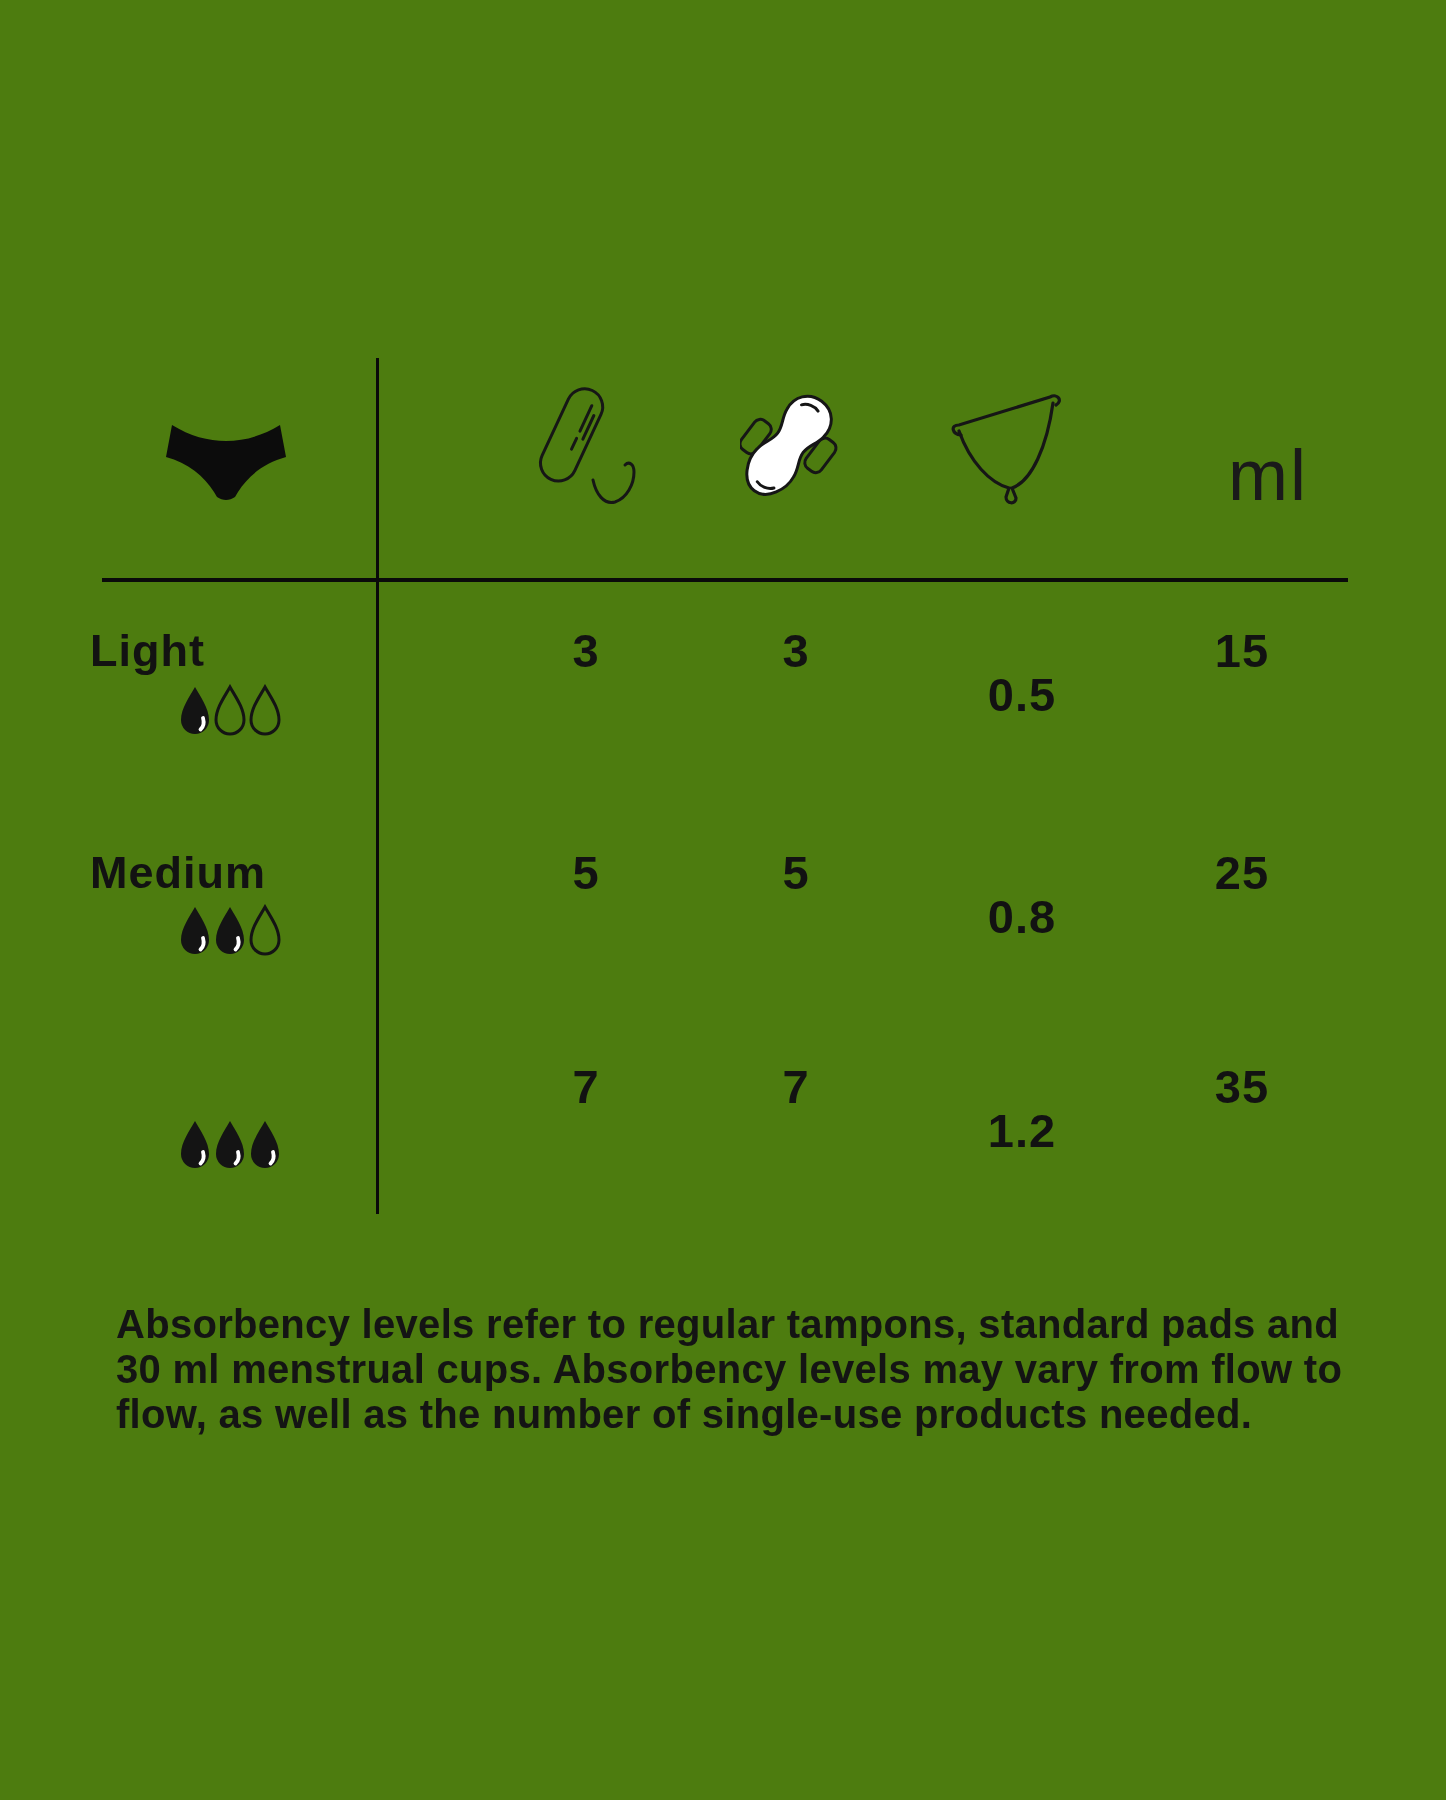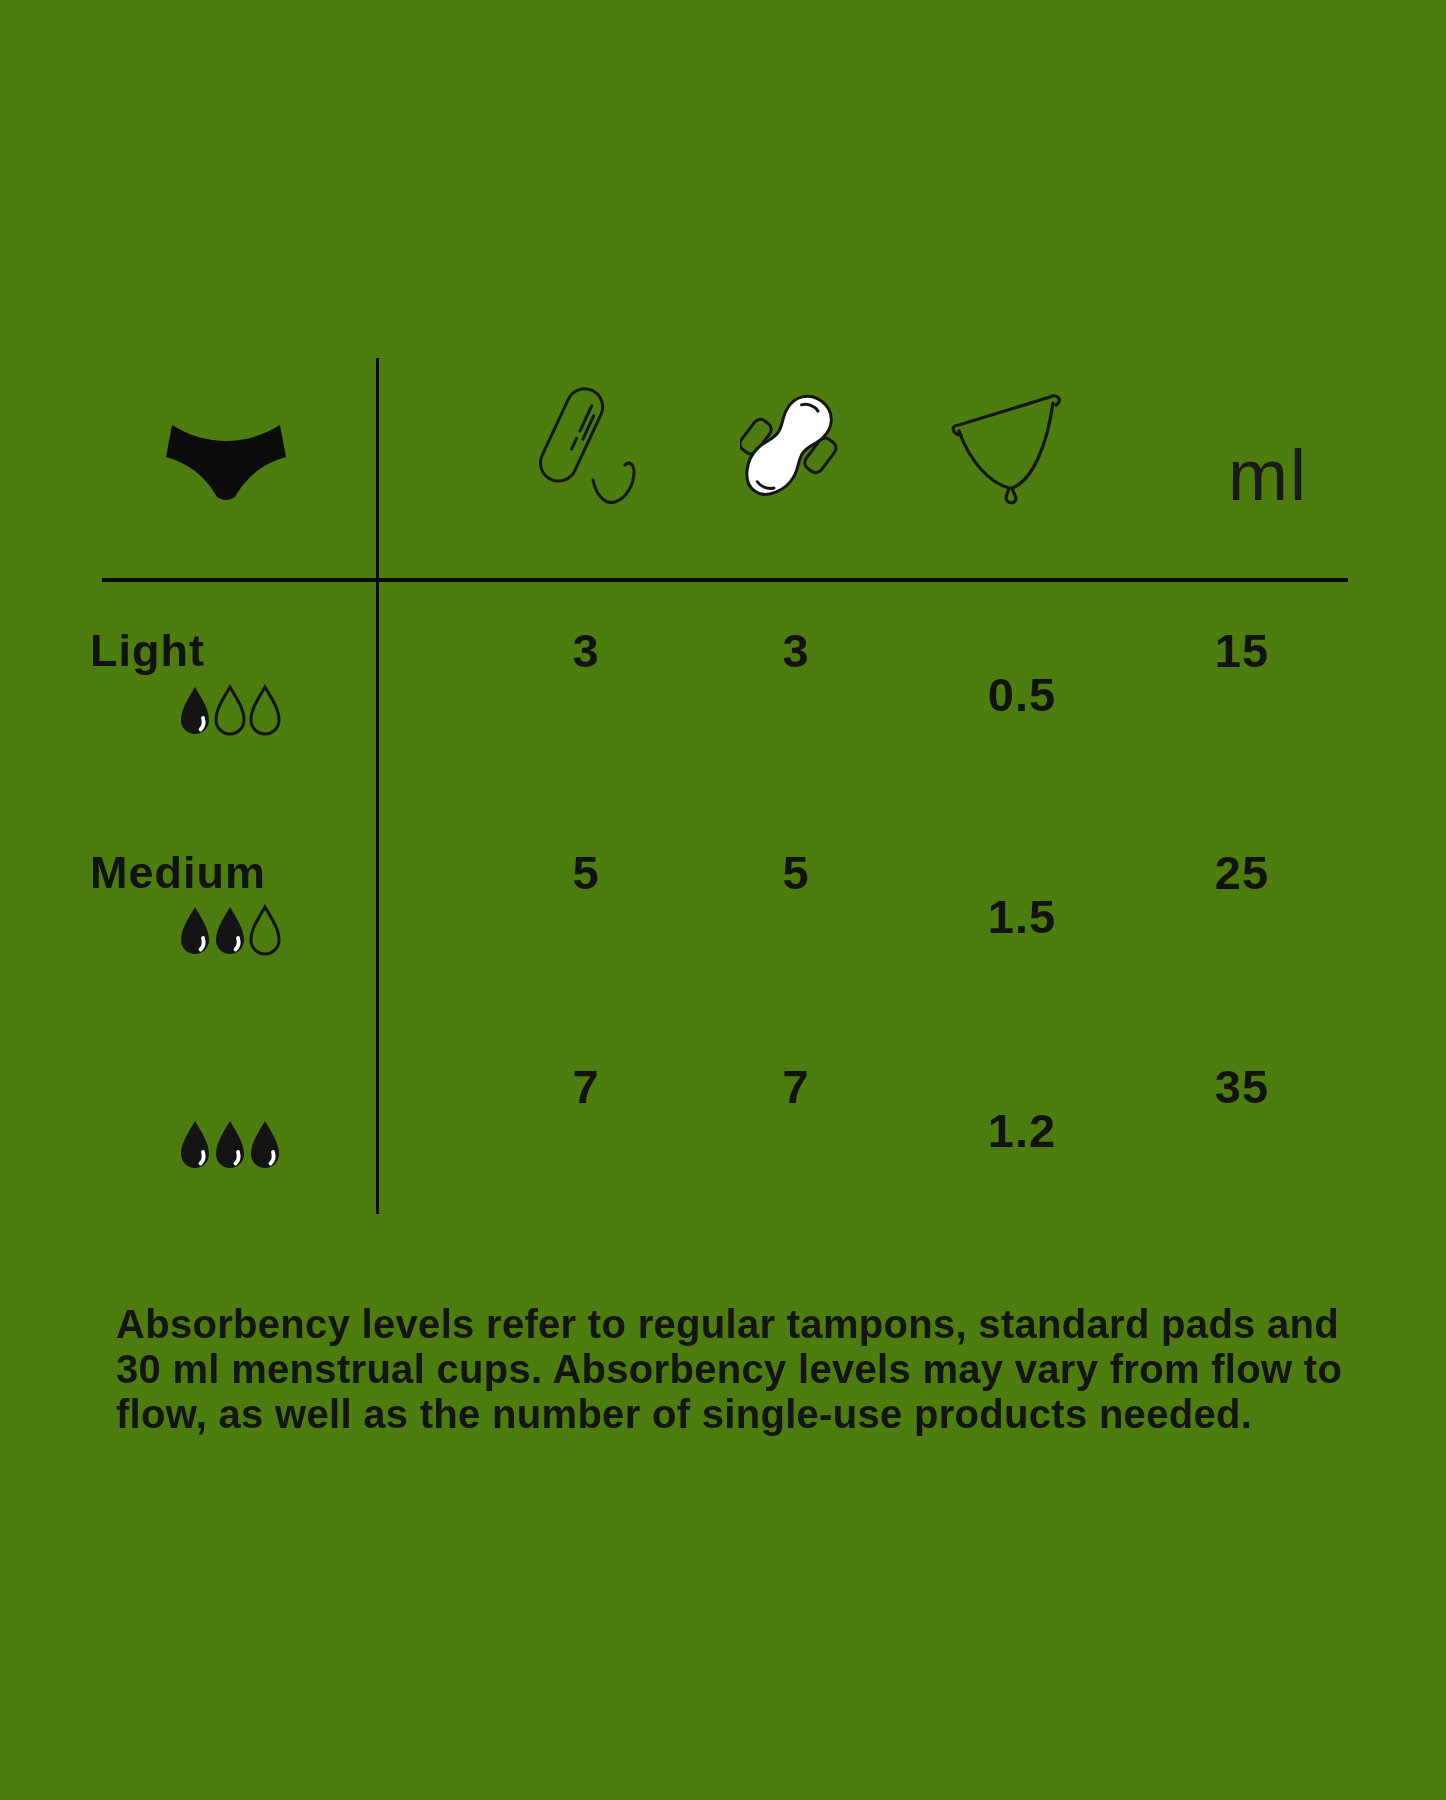--- a/index.html
+++ b/index.html
@@ -120,21 +120,21 @@
       <svg class="drop" viewBox="0 0 34 54">
         <path d="M17 3 C12 12 3 24 3 36 a14 14 0 0 0 28 0 C31 24 22 12 17 3 Z" fill="#141414"></path>
         <path d="M25 34 C26.3 38.5 25.3 43 22.5 45.5" fill="none" stroke="#ffffff" stroke-width="3.8" stroke-linecap="round"></path>
       </svg>
       <svg class="drop" viewBox="0 0 34 54">
         <path d="M17 3 C12 12 3 24 3 36 a14 14 0 0 0 28 0 C31 24 22 12 17 3 Z" fill="none" stroke="#141414" stroke-width="3"></path>
       </svg>
     </div>
   <div class="cell c-tampon r1-text">5</div>
   <div class="cell c-pad r1-text">5</div>
-  <div class="cell c-cup r1-text">1.5</div>
+  <div class="cell c-cup r1-text">0.8</div>
   <div class="cell c-ml r1-text">25</div>
 
   <div class="drops r2-drops">
       <svg class="drop" viewBox="0 0 34 54">
         <path d="M17 3 C12 12 3 24 3 36 a14 14 0 0 0 28 0 C31 24 22 12 17 3 Z" fill="#141414"></path>
         <path d="M25 34 C26.3 38.5 25.3 43 22.5 45.5" fill="none" stroke="#ffffff" stroke-width="3.8" stroke-linecap="round"></path>
       </svg>
       <svg class="drop" viewBox="0 0 34 54">
         <path d="M17 3 C12 12 3 24 3 36 a14 14 0 0 0 28 0 C31 24 22 12 17 3 Z" fill="#141414"></path>
         <path d="M25 34 C26.3 38.5 25.3 43 22.5 45.5" fill="none" stroke="#ffffff" stroke-width="3.8" stroke-linecap="round"></path>

